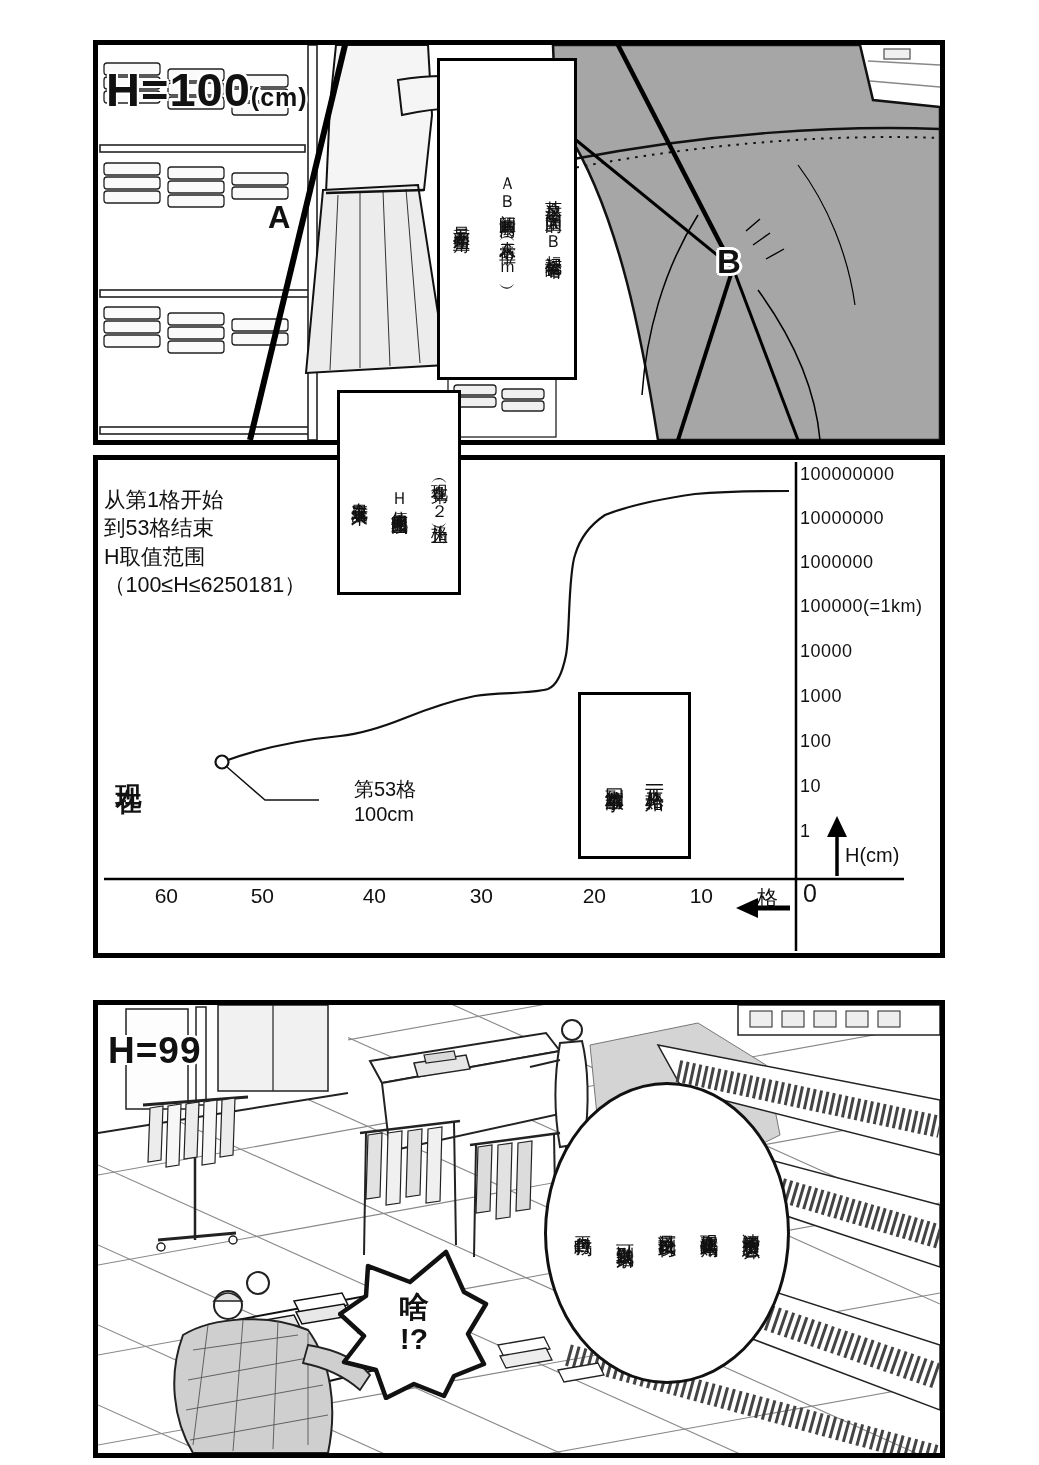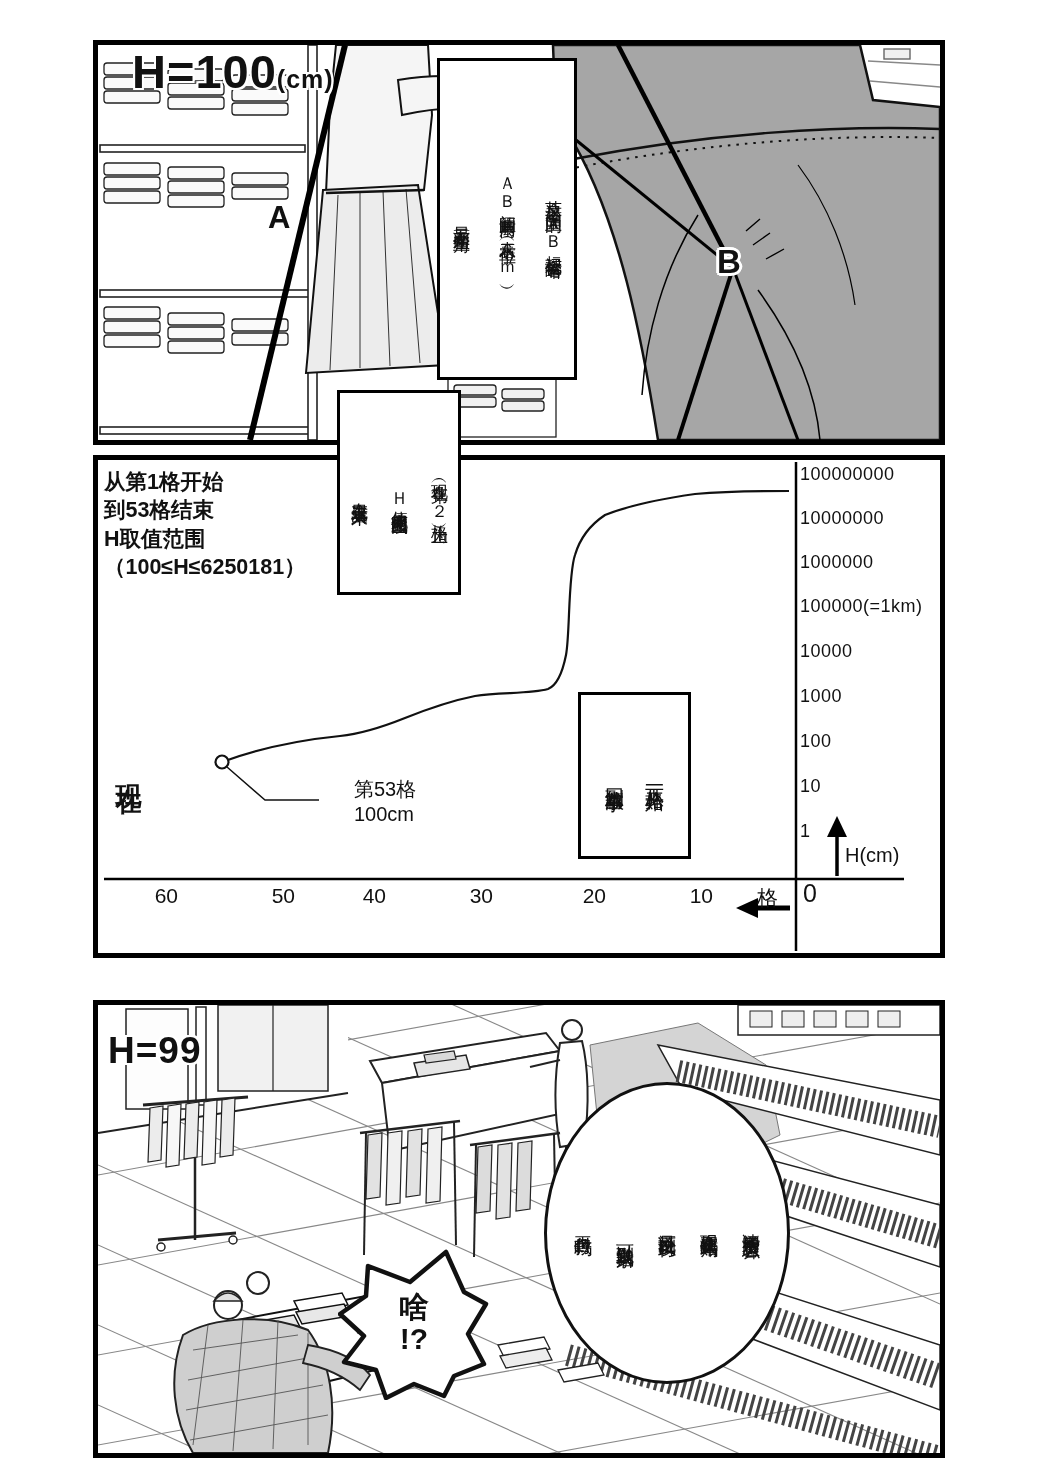--- a/index.html
+++ b/index.html
@@ -14,28 +14,28 @@
   .abs { position:absolute; }
   .vtext { writing-mode:vertical-rl; text-orientation:mixed; white-space:pre-line; }
   .notebox { position:absolute; background:#fff; border:3px solid #000;
              display:flex; align-items:center; justify-content:center; text-align:center; }
   #vbox1 { left:437px; top:58px;  width:140px; height:322px; font-size:17px; line-height:46px; letter-spacing:1.5px; z-index:6; }
   #vbox2 { left:337px; top:390px; width:124px; height:205px; font-size:17px; line-height:40px; letter-spacing:1px; z-index:7; }
   #insetbox { left:578px; top:692px; width:113px; height:167px; border-width:3.5px;
               font-size:19px; line-height:40px; letter-spacing:1px; z-index:5; }
   .ptitle { position:absolute; font-weight:bold; letter-spacing:1px; z-index:5;
             text-shadow:-2px 0 #fff,2px 0 #fff,0 -2px #fff,0 2px #fff,-2px -2px #fff,2px 2px #fff,-2px 2px #fff,2px -2px #fff; }
-  #p1title { left:106px; top:44px; font-size:47px;padding-left:26px; }
+  #p1title { left:106px; top:62px; font-size:47px; }
   #p1title .unit { font-size:25px; font-weight:bold; }
   #p3title { left:108px; top:1008px; font-size:37px;margin-top:22px; }
   .pointmark { position:absolute; font-weight:bold; font-size:31px; z-index:4;
             text-shadow:-3px 0 #fff,3px 0 #fff,0 -3px #fff,0 3px #fff,-2px -2px #fff,2px 2px #fff,-2px 2px #fff,2px -2px #fff; }
   #markA { left:268px; top:200px; }
   #markB { left:717px; top:243px; font-size:33px; }
-  #chartinfo { left:104px; top:468px; font-size:21.5px; line-height:1.32; font-weight:700; white-space:pre-line; }
+  #chartinfo { left:104px; top:486px; font-size:21.5px; line-height:1.32; font-weight:400; white-space:pre-line; }
   #nowlabel  { left:112px; top:764px; font-size:26px; font-weight:600; letter-spacing:4px; }
   #pointlabel{ left:322px; top:777px; font-size:20px; line-height:1.25; white-space:pre-line;margin-left:32px; }
   .ytick { position:absolute; left:800px; font-size:18px; letter-spacing:.5px;text-align:right; }
   .xtick { position:absolute; top:884px; width:56px; text-align:right; font-size:21px; }
   #xunit { left:757px; top:884px; font-size:21px; }
   #origin{ left:803px; top:879px; font-size:25px; }
   #ylab  { left:845px; top:844px; font-size:20px;text-align:right; }
   #bubble { position:absolute; left:544px; top:1082px; width:246px; height:302px;
             background:#fff; border:3.5px solid #111; border-radius:50%;
             display:flex; align-items:center; justify-content:center; z-index:6; }
@@ -176,21 +176,21 @@
 <span class="ytick" style="top:464px">100000000</span>
 <span class="ytick" style="top:508px">10000000</span>
 <span class="ytick" style="top:552px">1000000</span>
 <span class="ytick" style="top:596px">100000(=1km)</span>
 <span class="ytick" style="top:641px">10000</span>
 <span class="ytick" style="top:686px">1000</span>
 <span class="ytick" style="top:731px">100</span>
 <span class="ytick" style="top:776px">10</span>
 <span class="ytick" style="top:821px">1</span>
 <span class="xtick" style="left:122px">60</span>
-<span class="xtick" style="left:239px">50</span>
+<span class="xtick" style="left:218px">50</span>
 <span class="xtick" style="left:330px">40</span>
 <span class="xtick" style="left:437px">30</span>
 <span class="xtick" style="left:550px">20</span>
 <span class="xtick" style="left:657px">10</span>
 <span class="abs" id="xunit">格</span>
 <span class="abs" id="origin">0</span>
 <span class="abs" id="ylab">H(cm)</span>
 <div class="notebox" id="insetbox">
   <div class="vtext">从下一格开始
 回到本篇故事</div>

